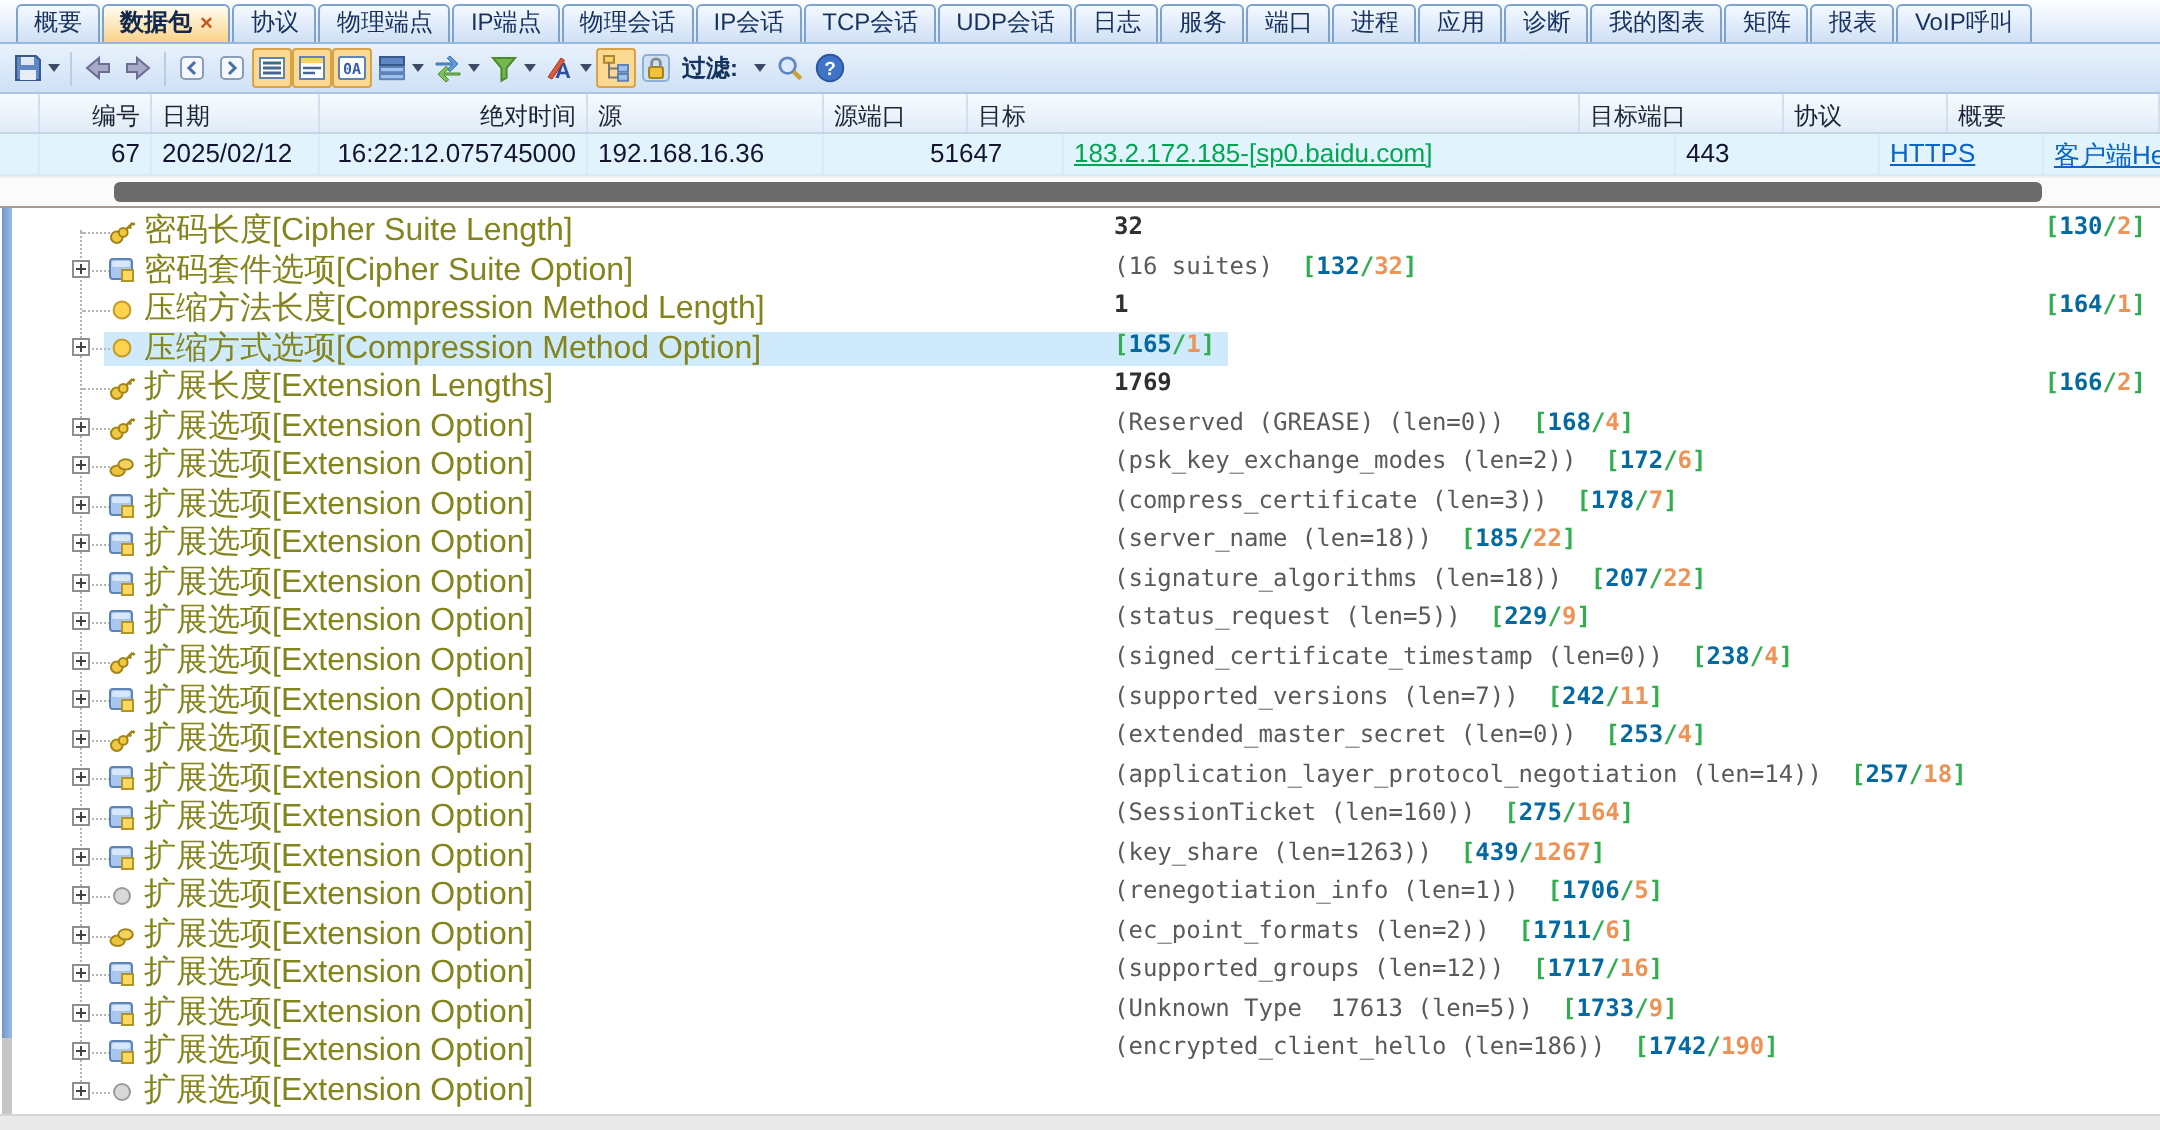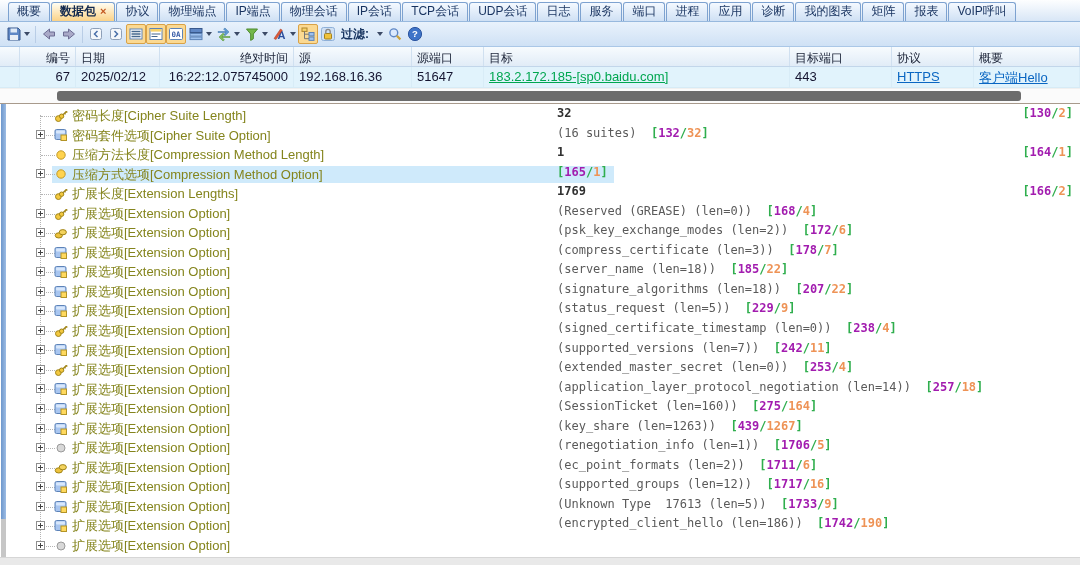--- a/index.html
+++ b/index.html
@@ -51,29 +51,29 @@
   .vline{position:absolute;left:40px;top:11px;height:432px;border-left:1px dotted #b4b4b4;}
   .tree{position:absolute;left:0;top:2px;right:0;}
   .trow{position:relative;height:19.55px;}
   .trow .dash{position:absolute;left:41px;top:50%;width:14px;border-top:1px dotted #b4b4b4;}
   .expand{position:absolute;left:36px;top:50%;margin-top:-5px;width:9px;height:9px;background:#fff;
           border:1px solid #8f8f8f;}
   .expand::before{content:'';position:absolute;left:1px;right:1px;top:3px;border-top:1px solid #444;}
   .expand::after{content:'';position:absolute;top:1px;bottom:1px;left:3px;border-left:1px solid #444;}
   .ticon{position:absolute;left:54px;top:50%;margin-top:-7px;width:14px;height:14px;z-index:1;}
   .ticon svg{width:14px;height:14px;display:block;}
-  .tlabel{position:absolute;left:72px;top:0;line-height:19.55px;font-size:13px;color:#84841c;
+  .tlabel{position:absolute;left:72px;top:0;line-height:19.55px;font-size:16px;color:#84841c;
           white-space:nowrap;z-index:1;text-align:right;}
   .tvalue{position:absolute;left:557px;top:0;line-height:19.55px;
           font:12px "DejaVu Sans Mono",monospace;color:#5a5a5a;white-space:pre;z-index:1;}
   .tvalue .bold-val{color:#303030;font-weight:bold;}
   .br-right{position:absolute;right:7px;top:0;line-height:19.55px;
             font:12px "DejaVu Sans Mono",monospace;white-space:pre;z-index:1;}
   .bk{color:#2fae4d;font-weight:bold;}
-  .off{color:#a21caf;font-weight:bold;}
+  .off{color:#0369a1;font-weight:bold;}
   .ln{color:#ee9356;font-weight:bold;}
   .trow.sel::before{content:'';position:absolute;left:52px;width:562px;top:1px;height:17.5px;background:#cfeafb;}
 
   .bottom-strip{height:8px;background:#e9e9e9;border-top:1px solid #d6d6d6;}
 </style>
 </head>
 <body>
 
 <div class="tabbar">
     <div class="tab"><span>概要</span></div>
@@ -221,21 +221,21 @@
     <div class="ph-cell" style="width: 102px;">目标端口</div>
     <div class="ph-cell" style="width: 82px;">协议</div>
     <div class="ph-cell" style="width: 106px;">概要</div>
   </div>
 <div class="pkt-row">
     <div class="pr-cell" style="width: 20px;"></div>
     <div class="pr-cell al-r" style="width: 56px;">67</div>
     <div class="pr-cell" style="width: 84px;">2025/02/12</div>
     <div class="pr-cell al-r" style="width: 134px;">16:22:12.075745000</div>
     <div class="pr-cell" style="width: 118px;">192.168.16.36</div>
-    <div class="pr-cell" style="width: 72px;">51647</div>
+    <div class="pr-cell" style="width: 72px; margin-left: 48px;">51647</div>
     <div class="pr-cell green-link" style="width: 306px;">183.2.172.185-[sp0.baidu.com]</div>
     <div class="pr-cell" style="width: 102px;">443</div>
     <div class="pr-cell blue-link" style="width: 82px;">HTTPS</div>
     <div class="pr-cell blue-link" style="width: 106px;">客户端Hello</div>
   </div>
 
 <div class="scrollzone">
   <div class="hthumb"></div>
 </div>
 

